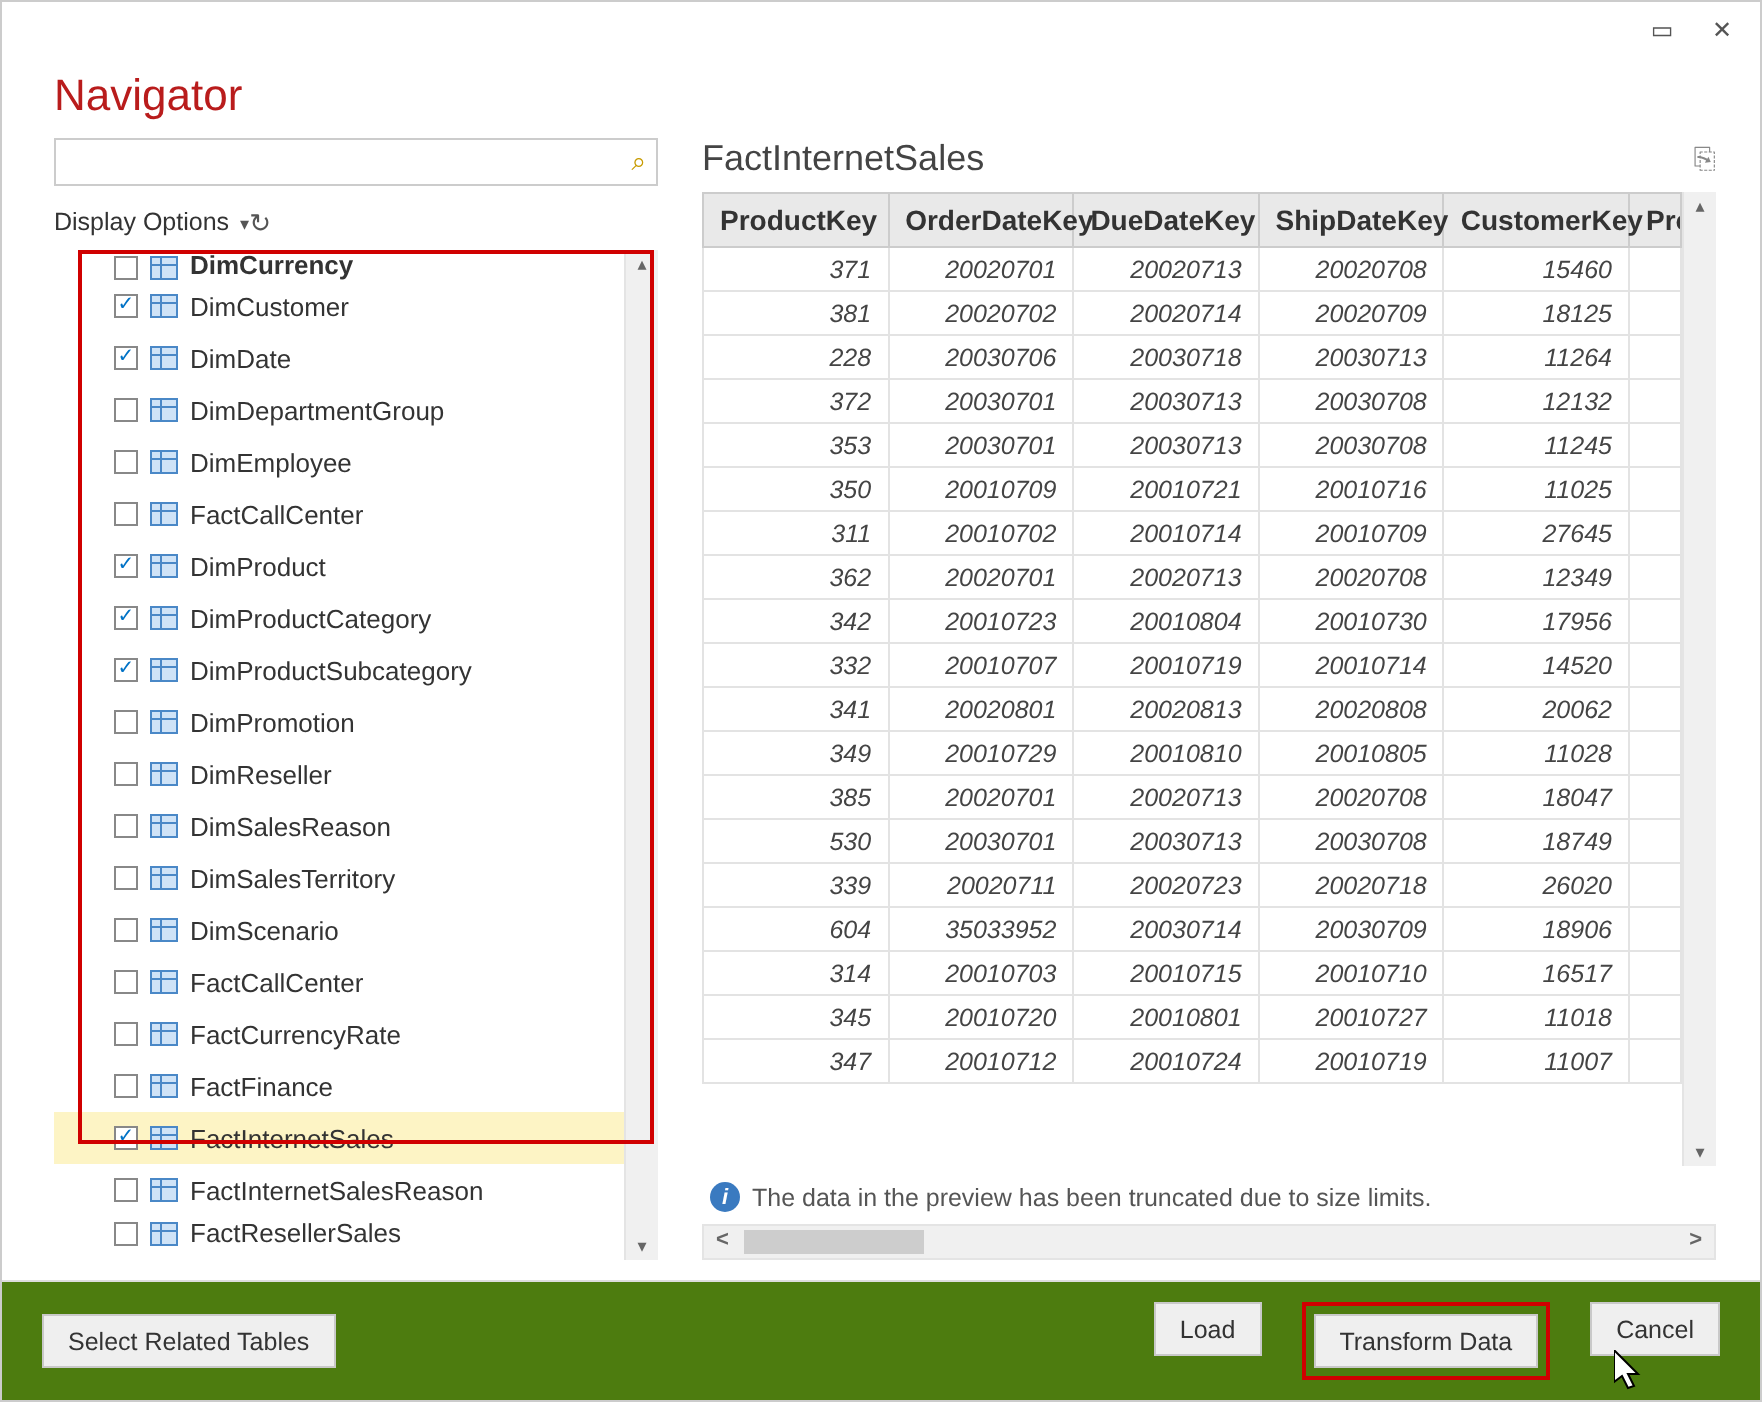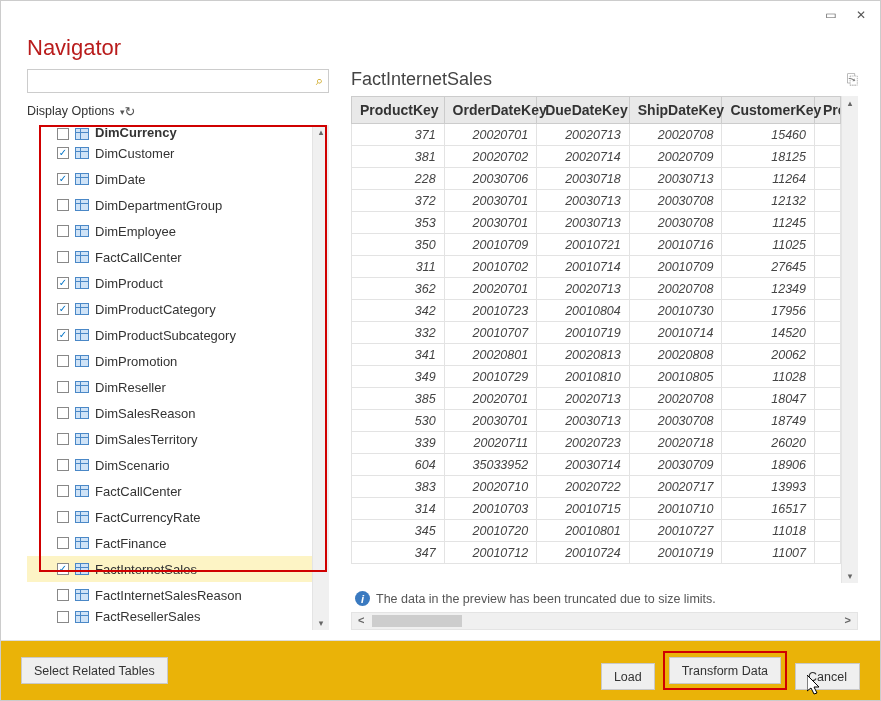--- a/index.html
+++ b/index.html
@@ -39,23 +39,23 @@
   .grid th { background:#e9e9e9; border:1px solid #ccc; font-weight:600; text-align:left; padding:4px 8px; font-size:14px; color:#333; height:27px; }
   .grid td { border:1px solid #e3e3e3; text-align:right; padding:3px 8px; font-size:12.5px; font-style:italic; color:#444; height:22px;}
   .grid th:last-child { width:26px; }
   .right-scroll { width:17px; background:#f0f0f0; border-left:1px solid #e4e4e4; position:relative;}
   .info-row { display:flex; align-items:center; gap:6px; padding:8px 0 6px 4px; color:#555; font-size:12.5px;}
   .info-row .i-icon { width:15px; height:15px; border-radius:50%; background:#3a7ac0; color:#fff; display:flex; align-items:center; justify-content:center; font-size:11px; font-weight:bold; font-style:italic;}
   .hscroll { height:18px; background:#f0f0f0; border:1px solid #e4e4e4; position:relative;}
   .hscroll .lt, .hscroll .rt { position:absolute; top:1px; font-size:11px; color:#666; padding:0 6px; font-weight:bold;}
   .hscroll .lt{left:0;} .hscroll .rt{right:0;}
   .hscroll .thumb { position:absolute; left:20px; top:2px; height:12px; width:90px; background:#cdcdcd;}
-  .footer { border-top:1px solid #ddd; background:#eab308; padding:10px 20px; display:flex; align-items:center; justify-content:space-between;}
+  .footer { border-top:1px solid #ddd; background:#4d7c0f; padding:10px 20px; display:flex; align-items:center; justify-content:space-between;}
   .wbtn { background:#efefef; border:1px solid #c9c9c9; padding:5px 12px; font-size:12.5px; color:#333; cursor:pointer; height:27px;}
-  .footer-right { display:flex; gap:8px; align-items:flex-end; position:relative;}
+  .footer-right { display:flex; gap:20px; align-items:flex-start; position:relative;}
   .redbox2 { border:2px solid #d00000; padding:4px; position:relative;}
   .cursor { position:absolute; left:806px; top:674px; pointer-events:none; z-index:50;}
 </style>
 </head>
 <body>
 
 <div class="window">
 
   <div class="titlebar">
     <span>▭</span>
@@ -323,28 +323,20 @@
                   <td>20020718</td>
                   <td>26020</td>
                   <td></td>
                 </tr>
                 <tr>
                   <td>604</td>
                   <td>35033952</td>
                   <td>20030714</td>
                   <td>20030709</td>
                   <td>18906</td>
-                  <td></td>
-                </tr>
-                <tr>
-                  <td>383</td>
-                  <td>20020710</td>
-                  <td>20020722</td>
-                  <td>20020717</td>
-                  <td>13993</td>
                   <td></td>
                 </tr>
                 <tr>
                   <td>314</td>
                   <td>20010703</td>
                   <td>20010715</td>
                   <td>20010710</td>
                   <td>16517</td>
                   <td></td>
                 </tr>

